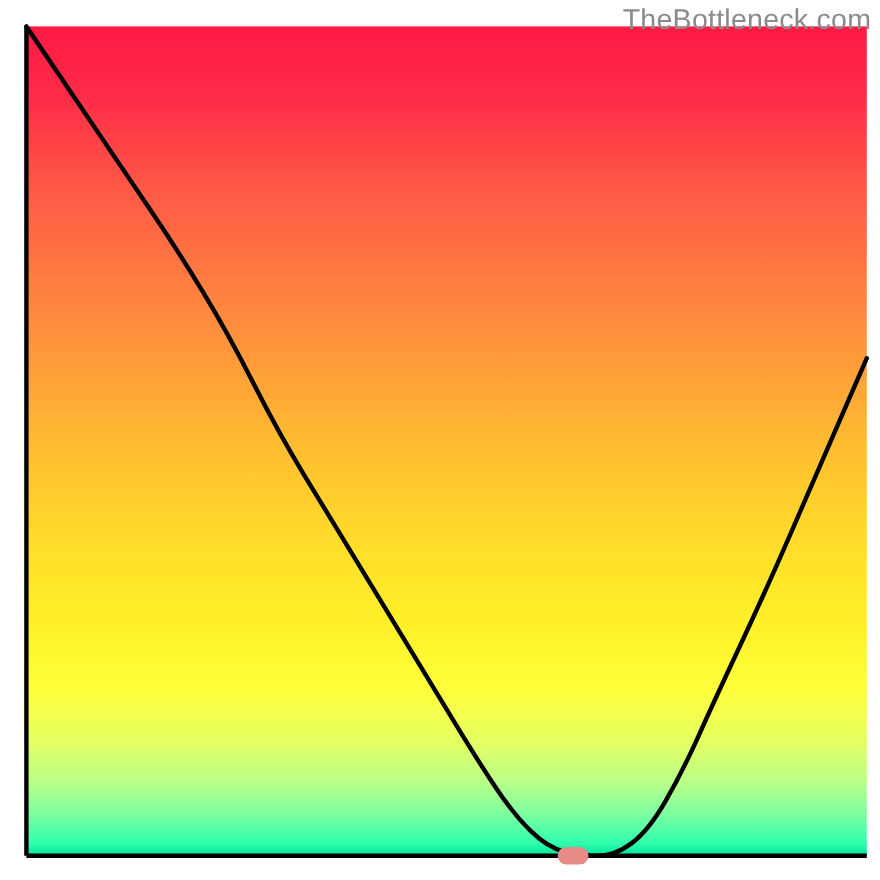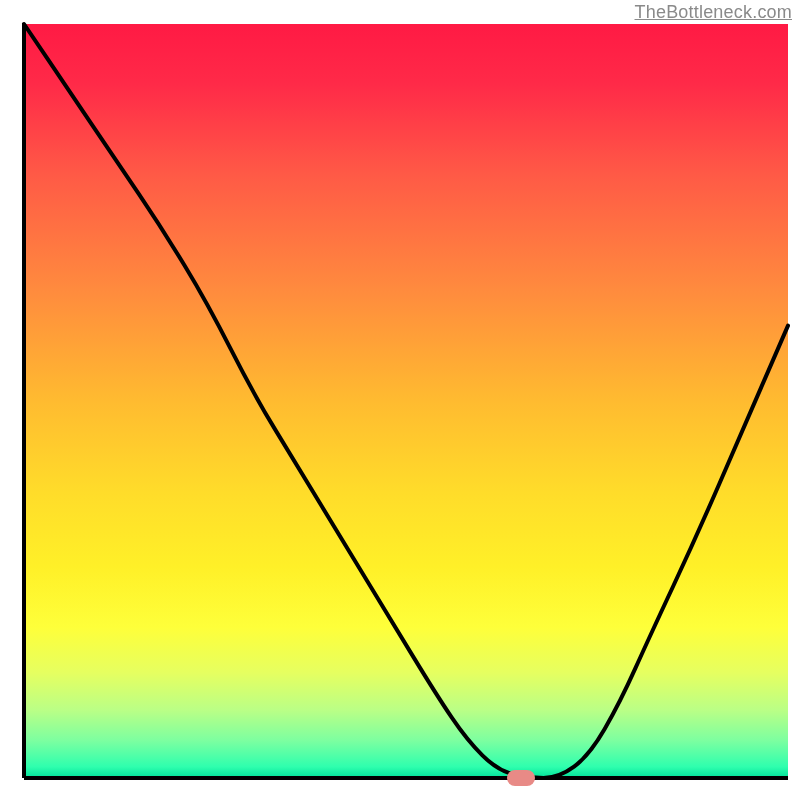--- a/index.html
+++ b/index.html
@@ -13,25 +13,24 @@
   .container {
     position: relative;
     width: 800px;
     height: 800px;
   }
   .watermark {
     position: absolute;
     top: 2px;
     right: 8px;
     color: #8a8a8a;
-    font-size: 18px;
+    font-size: 26px;
     font-weight: 500;
     z-index: 10;
     letter-spacing: 0.2px;
-    text-decoration: underline;
   }
   svg.chart {
     position: absolute;
     top: 0;
     left: 0;
   }
   .marker {
     position: absolute;
     width: 28px;
     height: 16px;

